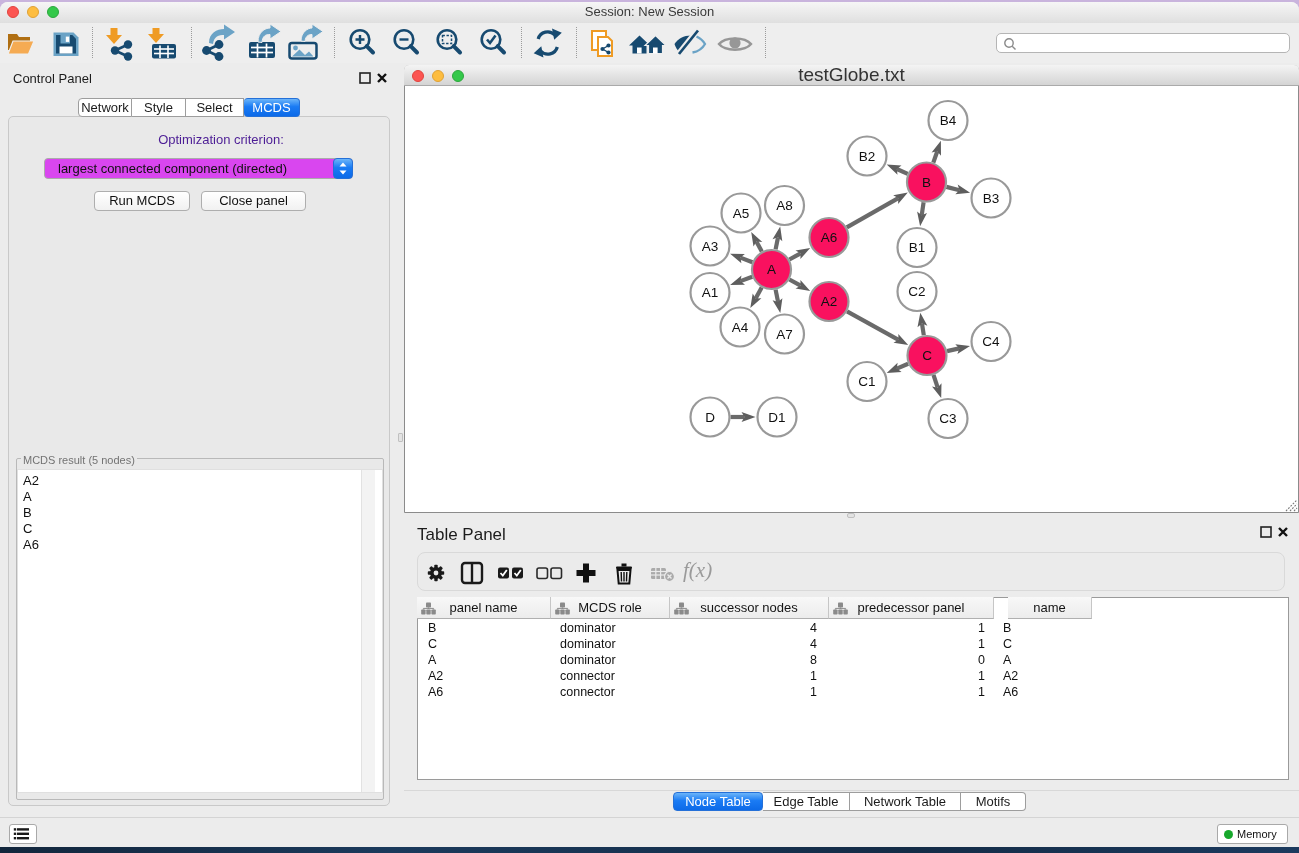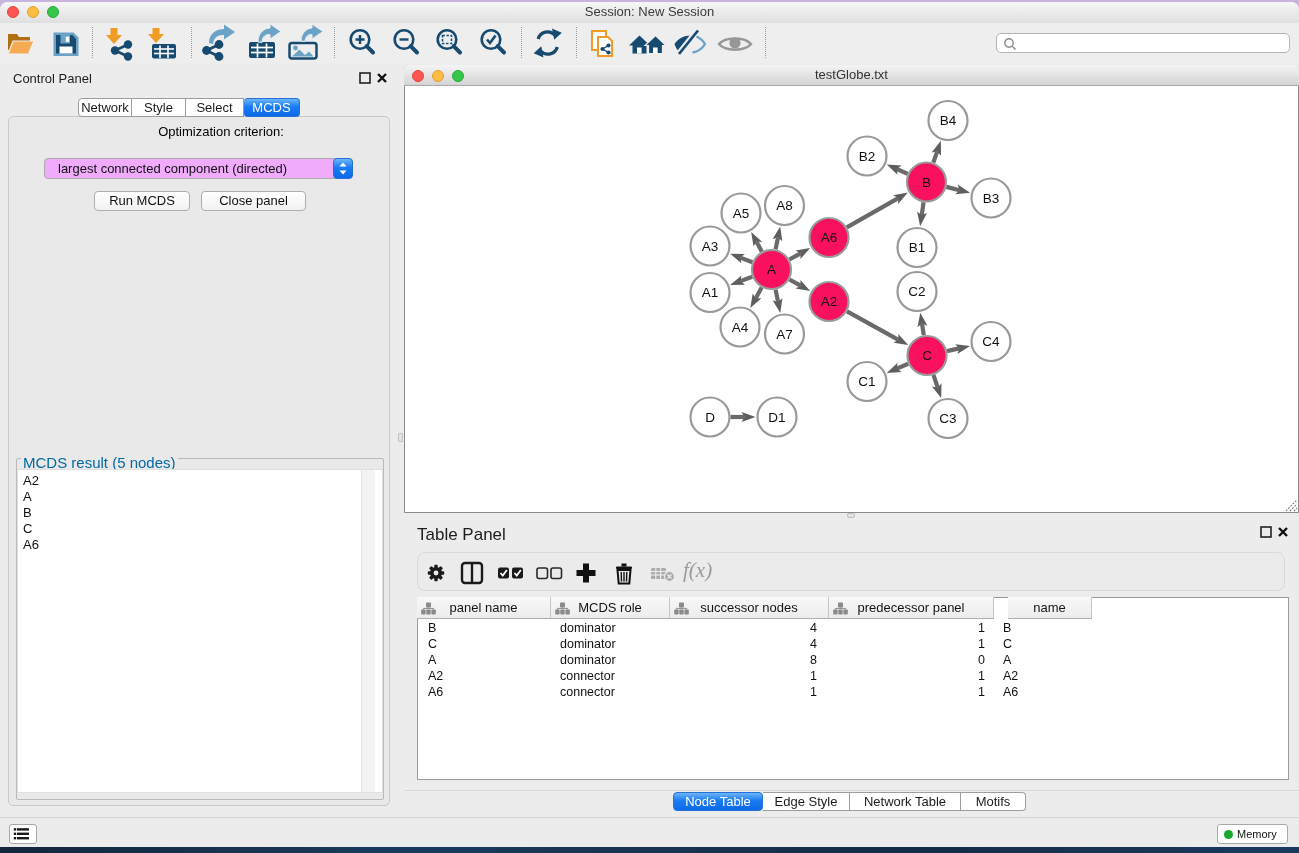--- a/index.html
+++ b/index.html
@@ -12,35 +12,35 @@
 .sep{position:absolute;top:27px;height:31px;width:0;border-left:1px dotted #9b9b9b}
 .ticon{position:absolute;top:25px}
 #searchbox{position:absolute;left:996px;top:33px;width:294px;height:20px;background:#fff;border:1px solid #b5b5b5;border-radius:5px}
 #cptitle{position:absolute;left:13px;top:71px;font-size:13px;color:#1c1c1c}
 .tabs{position:absolute;display:flex}
 .tabs .tab,.btabs .tab{height:19px;line-height:18px;font-size:13px;color:#1b1b1b;text-align:center;background:#fff;border:1px solid #9d9d9d;border-left:none}
 .tabs .tab:first-child,.btabs .tab:first-child{border-left:1px solid #9d9d9d;border-radius:4px 0 0 4px}
 .tabs .tab:last-child,.btabs .tab:last-child{border-radius:0 4px 4px 0}
 .tab.sel{background:linear-gradient(#6cb5f9,#1a7bf4 45%,#0c6ae8) !important;color:#fff !important;border-color:#2470d8 !important;border-radius:4px !important}
 #cpanel{position:absolute;left:8px;top:116px;width:382px;height:690px;background:#e9e9e9;border:1px solid #c9c9c9;border-radius:5px}
-#optlabel{position:absolute;left:8px;top:124px;width:426px;text-align:center;font-size:13px;color:#000000}
-#combo{position:absolute;left:44px;top:158px;width:309px;height:21px;background:#f0abfc;border:1px solid #ababab;border-radius:4px}
+#optlabel{position:absolute;left:8px;top:132px;width:426px;text-align:center;font-size:13px;color:#4c1d95}
+#combo{position:absolute;left:44px;top:158px;width:309px;height:21px;background:#d946ef;border:1px solid #ababab;border-radius:4px}
 #combo .cv{position:absolute;left:13px;top:0;line-height:19px;font-size:13px;color:#111;white-space:nowrap}
 #combo .step{position:absolute;right:-1px;top:-1px;width:20px;height:21px;border-radius:4px;background:linear-gradient(#6cb5f9,#1a7bf4 45%,#0c6ae8);border:1px solid #2470d8}
 .btn{position:absolute;height:20px;background:linear-gradient(#ffffff,#f1f1f1);border:1px solid #aeaeae;border-radius:4px;font-size:13px;color:#111;text-align:center;line-height:18px}
 #groupbox{position:absolute;left:16px;top:458px;width:368px;height:342px;border:1px solid #b9b9b9;border-radius:2px}
-#grouplabel{position:absolute;left:21px;top:454px;font-size:15px;color:#0369a1;background:#e9e9e9;padding:0 2px}
+#grouplabel{position:absolute;left:21px;top:454px;font-size:11px;color:#737373;background:#e9e9e9;padding:0 2px}
 #mlist{position:absolute;left:17px;top:469px;width:366px;height:324px;background:#fff;border:1px solid #e0e0e0}
 #mlist .li{font-size:13px;color:#111;height:16px;line-height:16px;padding-left:5px}
 #mscroll{position:absolute;left:361px;top:470px;width:14px;height:322px;background:#f3f3f3;border-left:1px solid #e2e2e2}
 #statusbar{position:absolute;left:0;top:817px;width:1299px;height:30px;background:#ececec;border-top:1px solid #d4d4d4}
 .sbtn{position:absolute;background:#fff;border:1px solid #a9a9a9;border-radius:3px}
 #netwin{position:absolute;left:404px;top:65px;width:895px;height:448px;background:#fff;border:1px solid #8b8b8b;border-radius:5px 5px 0 0}
 #nettitle{position:absolute;left:404px;top:65px;width:895px;height:21px;background:linear-gradient(#f4f4f4,#d4d4d4);border-bottom:1px solid #aaaaaa;border-radius:5px 5px 0 0}
-#nettitle .t{display:block;text-align:center;font-size:13px;line-height:20px;color:#333}
+#nettitle .t{display:block;text-align:center;font-size:19px;line-height:20px;color:#333}
 #tptitle{position:absolute;left:417px;top:525px;font-size:17px;color:#1c1c1c}
 #ttoolbar{position:absolute;left:417px;top:552px;width:868px;height:39px;background:#ebebeb;border:1px solid #d9d9d9;border-radius:8px}
 #ntable{position:absolute;left:417px;top:597px;width:872px;height:183px;background:#fff;border:1px solid #9a9a9a}
 .th{position:absolute;top:597px;height:22px;background:linear-gradient(#f8f8f8,#ececec);border-right:1px solid #c6c6c6;border-bottom:1px solid #b0b0b0;font-size:13px;color:#141414;text-align:center;line-height:21px}
 .td{position:absolute;font-size:12.5px;color:#111;height:16px;line-height:16px;white-space:nowrap}
 .btabs{position:absolute;top:792px;left:673px;display:flex}
 .hicon{position:absolute;top:602px}
 </style></head><body>
 <div id="app"></div>
 <div id="deskbottom"></div>
@@ -443,21 +443,21 @@
 <div class="td" style="left:885px;top:668px;width:100px;text-align:right">1</div>
 <div class="td" style="left:885px;top:684px;width:100px;text-align:right">1</div>
 <div class="td" style="left:1003px;top:620px">B</div>
 <div class="td" style="left:1003px;top:636px">C</div>
 <div class="td" style="left:1003px;top:652px">A</div>
 <div class="td" style="left:1003px;top:668px">A2</div>
 <div class="td" style="left:1003px;top:684px">A6</div>
 <div style="position:absolute;left:404px;top:790px;width:895px;height:1px;background:#d8d8d8"></div>
 <div class="btabs">
 <div class="tab sel" style="width:90px">Node Table</div>
-<div class="tab" style="width:87px">Edge Style</div>
+<div class="tab" style="width:87px">Edge Table</div>
 <div class="tab" style="width:111px">Network Table</div>
 <div class="tab" style="width:65px">Motifs</div>
 </div>
 
 <div id="statusbar"></div>
 <div class="sbtn" style="left:9px;top:824px;width:28px;height:20px">
     <svg width="26" height="18" viewBox="0 0 26 18" style="position:absolute;left:0;top:0">
       <g fill="#1a1a1a">
         <rect x="7" y="3.2" width="12" height="2.4"></rect>
         <rect x="7" y="7.6" width="12" height="2.4"></rect>

